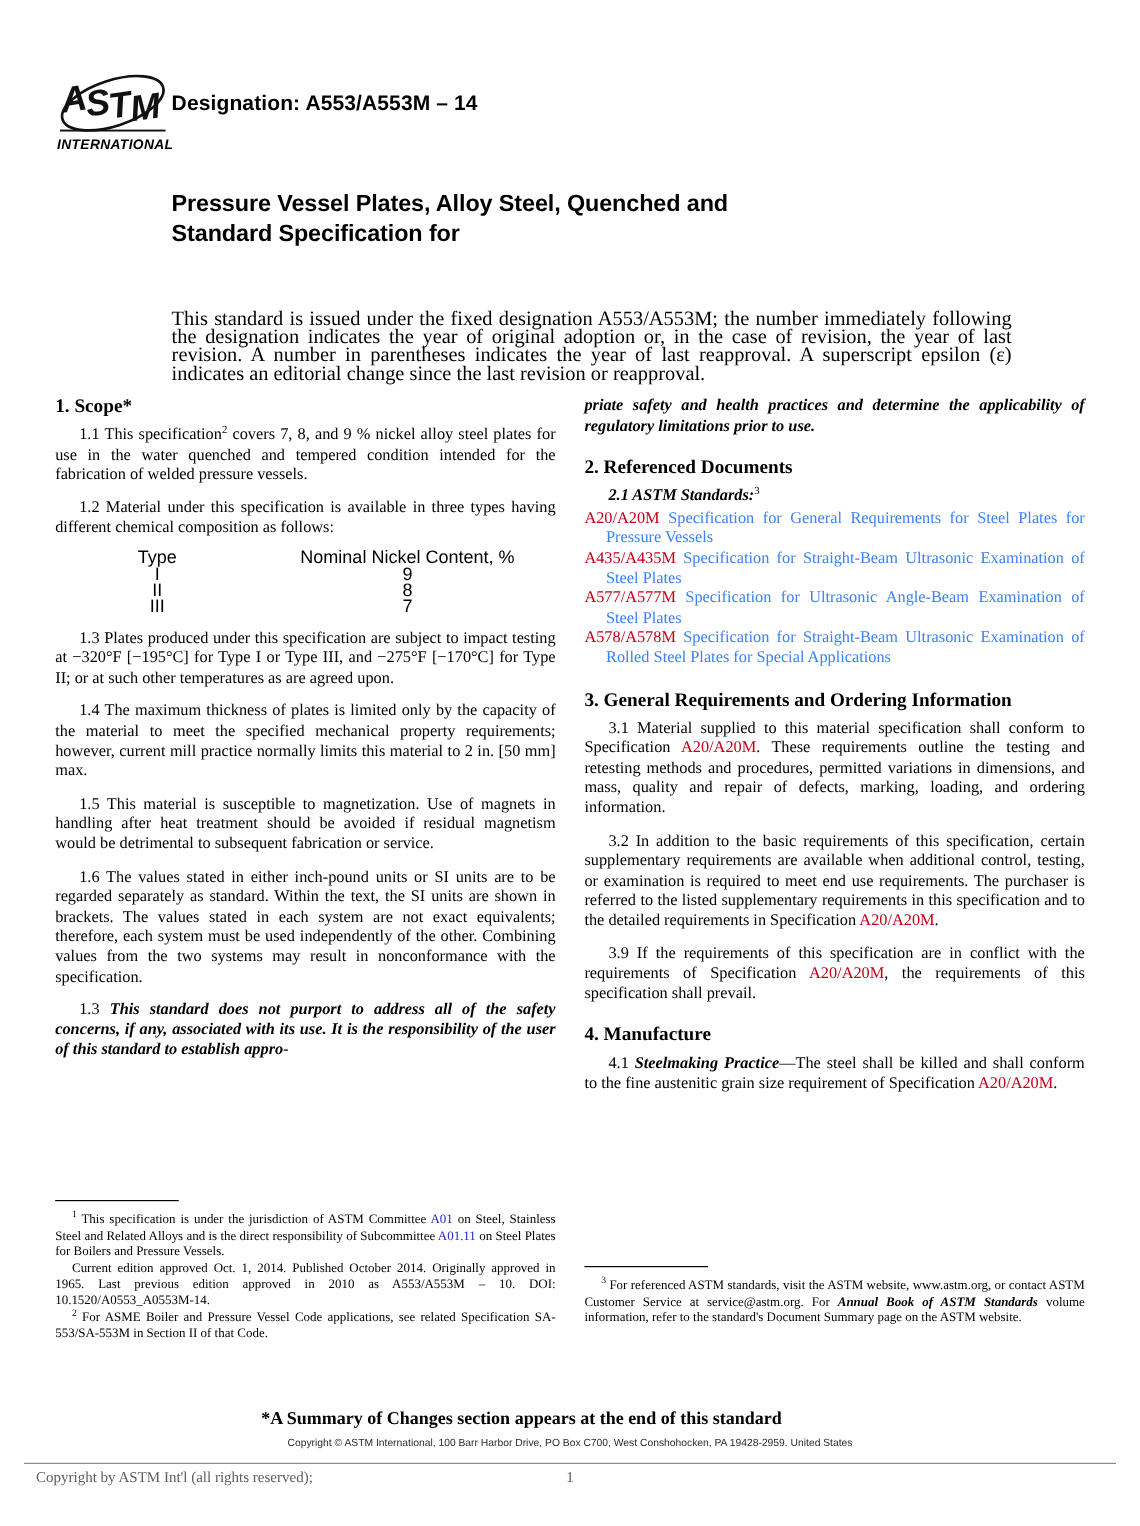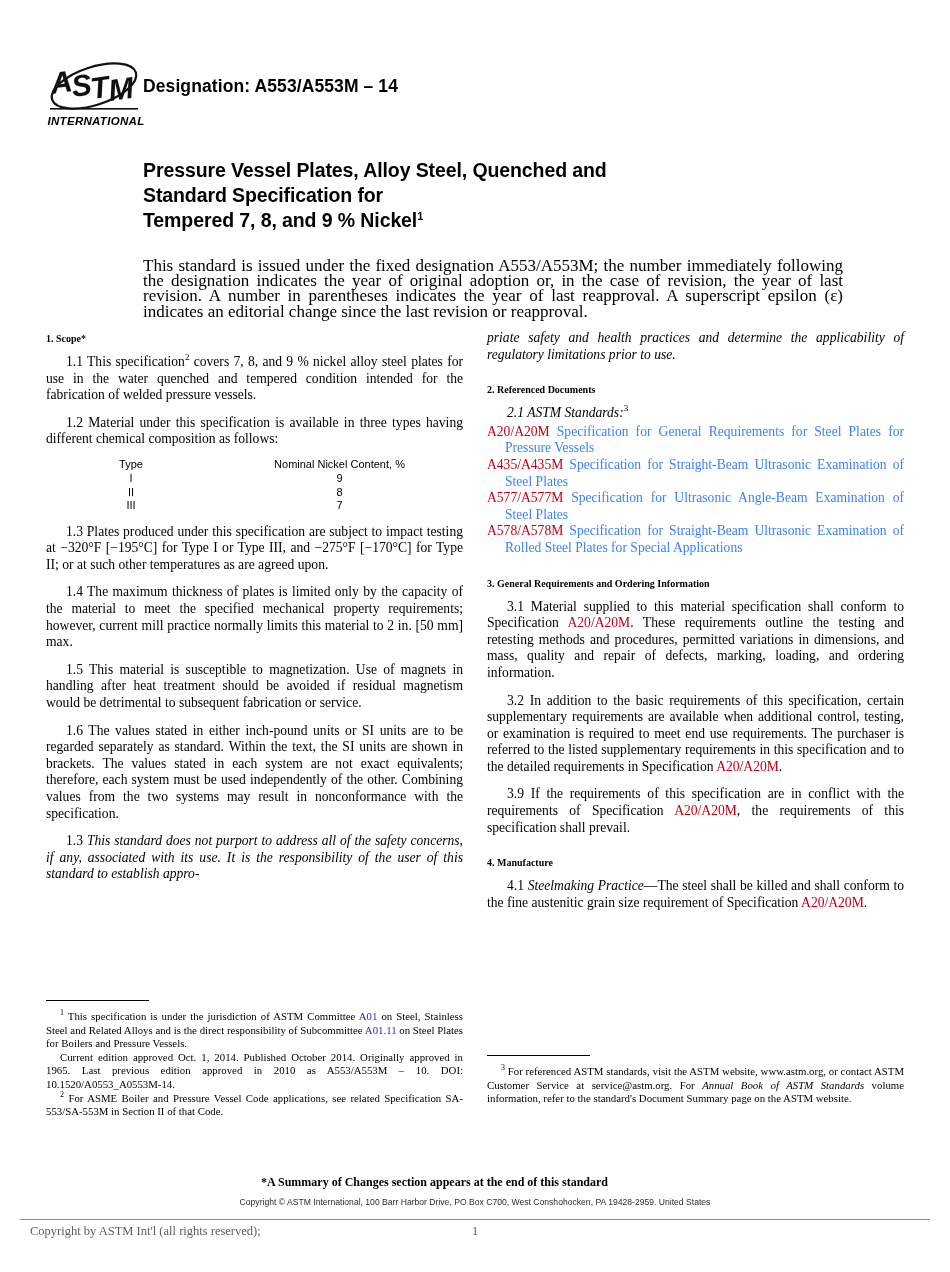--- a/index.html
+++ b/index.html
@@ -101,36 +101,36 @@
     text-justify: inter-word;
     text-indent: 20px;
     hyphens: manual;
   }
   p.sec.nohang { text-indent: 0; }
   p.gap { margin-top: 11px; }
 
   h3.head {
     font-family: "Liberation Serif", serif;
     font-weight: bold;
-    font-size: 10px;
+    font-size: 16px;
     line-height: 18px;
     margin: 0 0 6px 0;
     text-indent: 0;
   }
   h3.head.gap { margin-top: 18px; }
-  .it { font-style: italic; }
+  .it { font-style: italic; font-weight: bold; }
   sup.fn { font-size: 9px; vertical-align: super; line-height: 0; }
 
   
   .type-table {
     margin: 10px 0 11px 0;
     width: 100%;
     border-collapse: collapse;
     font-family: "Liberation Sans", sans-serif;
-    font-size: 11px;
+    font-size: 15px;
     line-height: 13.4px;
   }
   .type-table td { padding: 0; }
   .tt-type { width: 170px; text-align: center; }
   .tt-val  { text-align: center; }
   .tt-head td { padding-bottom: 1px; }
 
   
   .reflist {
     margin-top: 2px;
@@ -173,21 +173,21 @@
   .fn-p sup { font-size: 8px; vertical-align: super; line-height: 0; }
 
   
   .summary-note {
     position: absolute;
     left: 0; top: 1175px;
     width: 869px;
     text-align: center;
     font-family: "Liberation Serif", serif;
     font-weight: bold;
-    font-size: 12px;
+    font-size: 15px;
   }
   .copyright {
     position: absolute;
     left: 0; top: 1197px;
     width: 950px;
     text-align: center;
     font-family: "Liberation Sans", sans-serif;
     font-size: 8.6px;
     color: #2b2b2b;
   }
@@ -231,21 +231,20 @@
     </svg>
     <div class="logo-intl">INTERNATIONAL</div>
   </div>
 
   <div class="designation">Designation: A553/A553M – 14</div>
 </div>
 
 <div class="title-block">
   <div class="title-line">Pressure Vessel Plates, Alloy Steel, Quenched and</div>
   <div class="title-line">Standard Specification for</div>
-  <div class="title-line"><span>Tempered 7, 8, and 9 % Nickel</span><sup>1</sup></div>
 </div>
 
 <div class="intro">This standard is issued under the fixed designation A553/A553M; the number immediately following the designation indicates the year of original adoption or, in the case of revision, the year of last revision. A number in parentheses indicates the year of last reapproval. A superscript epsilon (ε) indicates an editorial change since the last revision or reapproval.</div>
 
 <div class="col col-left">
 
   <h3 class="head">1.  Scope*</h3>
 
   <p class="sec"><span>1.1  This specification</span><sup class="fn">2</sup><span> covers 7, 8, and 9 % nickel alloy steel plates for use in the water quenched and tempered condition intended for the fabrication of welded pressure vessels.</span></p>
 

